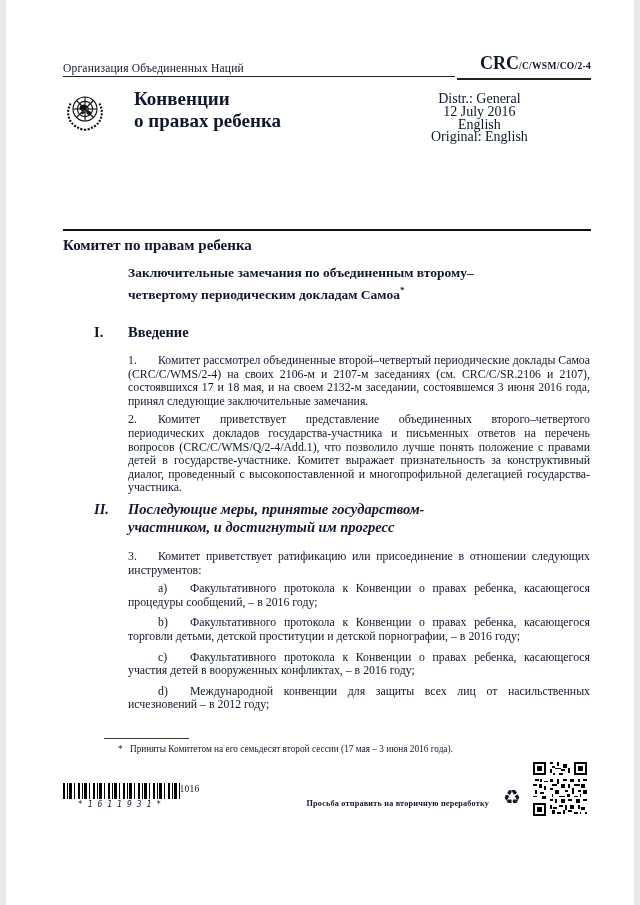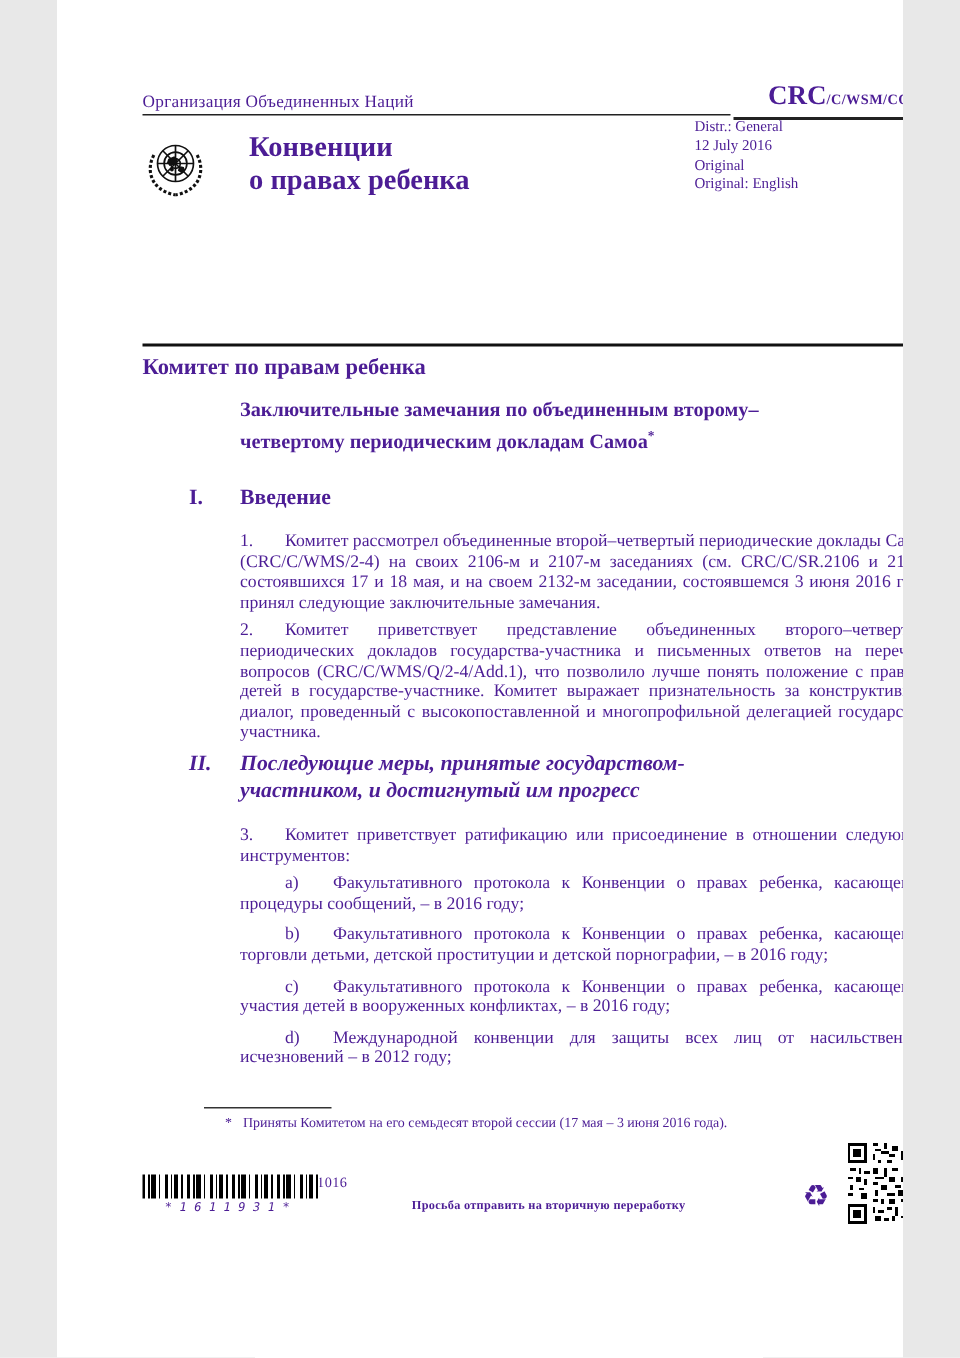--- a/index.html
+++ b/index.html
@@ -1,31 +1,31 @@
 <!DOCTYPE html>
 <html><head>
 <meta charset="utf-8">
 <style>
   html,body { margin:0; padding:0; background:#e8e8e8; }
   .page {
-    position:relative; width:564px; height:905px; margin:0 auto;
-    background:#ffffff; color:#4c1d95;
+    position:relative; width:628px; height:905px; margin:0 auto;
+    background:#ffffff; color:#0f172a;
     font-family:"Liberation Serif", serif;
     overflow:hidden;
   }
   
   .org-row { position:absolute; left:57px; top:53px; width:528px; display:flex; justify-content:space-between; align-items:flex-end; }
   .org-name { font-size:11.5px; letter-spacing:.2px; }
   .doc-symbol { font-size:18px; white-space:nowrap;font-weight:bold; }
   .doc-symbol .suffix { font-size:9.5px; letter-spacing:.3px; }
   .rule-left  { position:absolute; left:57px;  top:76px; width:392px; height:1px; background:#222; }
   .rule-right { position:absolute; left:451px; top:78px; width:134px; height:2px; background:#222; }
   .emblem { position:absolute; left:55px; top:84px; width:48px; height:58px; }
   .conv-title { position:absolute; left:128px; top:88px; font-weight:bold; font-size:19px; line-height:22px; }
-  .distr-block { position:absolute; left:425px; top:79px; font-size:10px; line-height:12.8px; }
+  .distr-block { position:absolute; left:425px; top:93px; font-size:14px; line-height:12.8px;text-align:center; }
   
   .thick-rule { position:absolute; left:57px; top:229px; width:528px; height:2px; background:#111; }
   .committee { position:absolute; left:57px; top:237px; font-weight:bold; font-size:15px; }
   
   .main { position:absolute; left:122px; top:264px; width:462px; font-size:11.8px; line-height:13.6px; }
   .doc-title { margin:0 0 20px 0; font-size:13.5px; line-height:17.5px; font-weight:bold; width:380px; }
   .doc-title sup { font-size:9px; }
   .sec { position:relative; margin:0 0 13px 0; font-size:14.5px; line-height:18.5px; font-weight:bold; }
   .sec .num { position:absolute; left:-34px; top:0; }
   .sec .sec-text { display:inline-block; width:350px; }
@@ -85,21 +85,21 @@
   </div>
 
   <div class="conv-title">
     <div>Конвенции</div>
     <div>о правах ребенка</div>
   </div>
 
   <div class="distr-block">
     <div>Distr.: General</div>
     <div>12 July 2016</div>
-    <div>Original</div>
+    <div>English</div>
     <div>Original: English</div>
   </div>
 
   <div class="thick-rule"></div>
   <div class="committee">Комитет по правам ребенка</div>
 
   <div class="main">
 
     <h1 class="doc-title"><span>Заключительные замечания по объединенным второму–четвертому периодическим докладам Самоа</span><sup>*</sup></h1>
 

